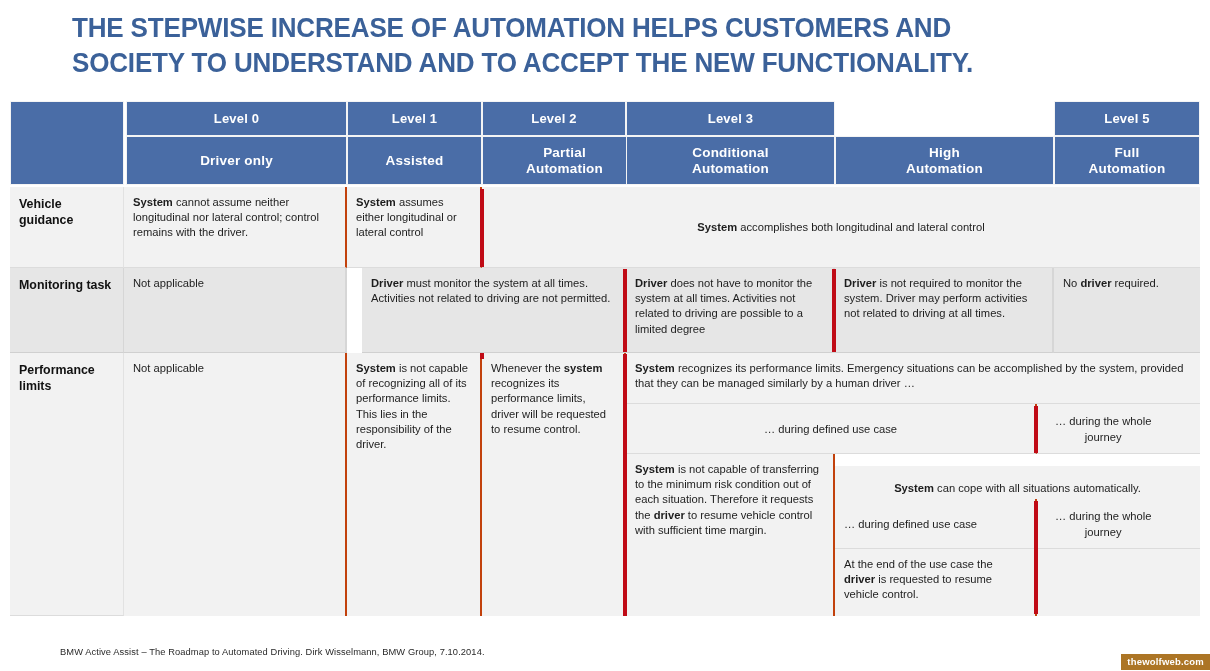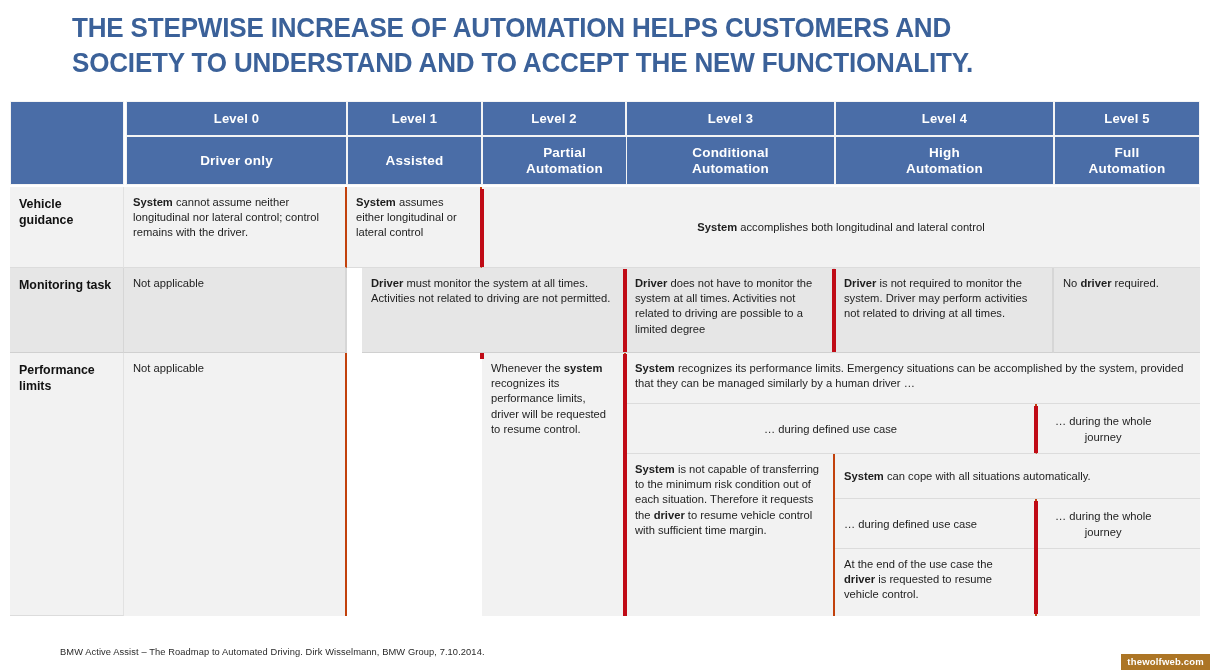--- a/index.html
+++ b/index.html
@@ -141,21 +141,20 @@
 
 <div class="table-wrap">
   <div class="grid">
 
     <div class="c hdr blank" style="left:0px; top:0px; width:114px; height:84px;"></div>
 
     <div class="c hdr lvl" style="left:116px; top:0px; width:221px; height:35px;">Level 0</div>
     <div class="c hdr lvl" style="left:337px; top:0px; width:135px; height:35px;">Level 1</div>
     <div class="c hdr lvl" style="left:472px; top:0px; width:144px; height:35px;">Level 2</div>
     <div class="c hdr lvl" style="left:616px; top:0px; width:209px; height:35px;">Level 3</div>
-    <div class="c hdr lvl" style="left:825px; top:0px; width:219px; height:35px;">Level 4</div>
     <div class="c hdr lvl" style="left:1044px; top:0px; width:146px; height:35px;">Level 5</div>
 
     <div class="c hdr name" style="left:116px; top:35px; width:221px; height:49px; white-space:pre-line;">Driver only</div>
     <div class="c hdr name" style="left:337px; top:35px; width:135px; height:49px; white-space:pre-line;">Assisted</div>
     <div class="c hdr name" style="left:472px; top:35px; width:165px; height:49px; white-space:pre-line;">Partial
 Automation</div>
     <div class="c hdr name" style="left:616px; top:35px; width:209px; height:49px; white-space:pre-line;">Conditional
 Automation</div>
     <div class="c hdr name" style="left:825px; top:35px; width:219px; height:49px; white-space:pre-line;">High
 Automation</div>
@@ -208,41 +207,45 @@
     </div>
 
     <div class="redbar" style="left:613px; top:168px; height:83px;"></div>
     <div class="redbar" style="left:822px; top:168px; height:83px;"></div>
 
     <div class="c rowlabel nob" style="left:0px; top:252px; width:114px; height:263px; white-space:pre-line;">Performance
 limits</div>
 
     <div class="c body-cell nob" style="left:114px; top:252px; width:223px; height:263px;">Not applicable</div>
 
+    <div class="c body-cell nob" style="left:337px; top:252px; width:135px; height:263px;">
+      <span style="font-weight:bold;">System</span>
+      <span> is not capable of recognizing all of its performance limits. This lies in the responsibility of the driver.</span>
+    </div>
 
     <div class="c body-cell nob" style="left:472px; top:252px; width:144px; height:263px;">
       <span>Whenever the </span><span style="font-weight:bold;">system</span><span> recognizes its performance limits, driver will be requested to resume control.</span>
     </div>
 
     <div class="c body-cell nor" style="left:616px; top:252px; width:574px; height:51px;">
       <span style="font-weight:bold;">System</span>
       <span> recognizes its performance limits. Emergency situations can be accomplished by the system, provided that they can be managed similarly by a human driver  …</span>
     </div>
 
     <div class="c body-cell vmid center" style="left:616px; top:303px; width:411px; height:50px;">… during defined use case</div>
 
     <div class="c body-cell vmid nor" style="left:1027px; top:303px; width:163px; height:50px; padding-left:18px; white-space:pre-line; text-align:center;">… during the whole
 journey</div>
 
     <div class="c body-cell nob" style="left:616px; top:353px; width:209px; height:162px;">
       <span style="font-weight:bold;">System</span>
       <span> is not capable of transferring to the minimum risk condition out of each situation. Therefore it requests the </span><span style="font-weight:bold;">driver</span><span> to resume vehicle control with sufficient time margin.</span>
     </div>
 
-    <div class="c body-cell vmid-left nor" style="left:825px; top:353px; width:365px; height:45px;">
+    <div class="c body-cell vmid-left nor" style="left:825px; top:365px; width:365px; height:45px;justify-content:center;">
       <div>
         <span style="font-weight:bold;">System</span>
         <span> can cope with all situations automatically.</span>
       </div>
     </div>
 
     <div class="c body-cell vmid-left" style="left:825px; top:398px; width:202px; height:50px;">… during defined use case</div>
 
     <div class="c body-cell vmid nor" style="left:1027px; top:398px; width:163px; height:50px; padding-left:18px; white-space:pre-line; text-align:center;">… during the whole
 journey</div>

